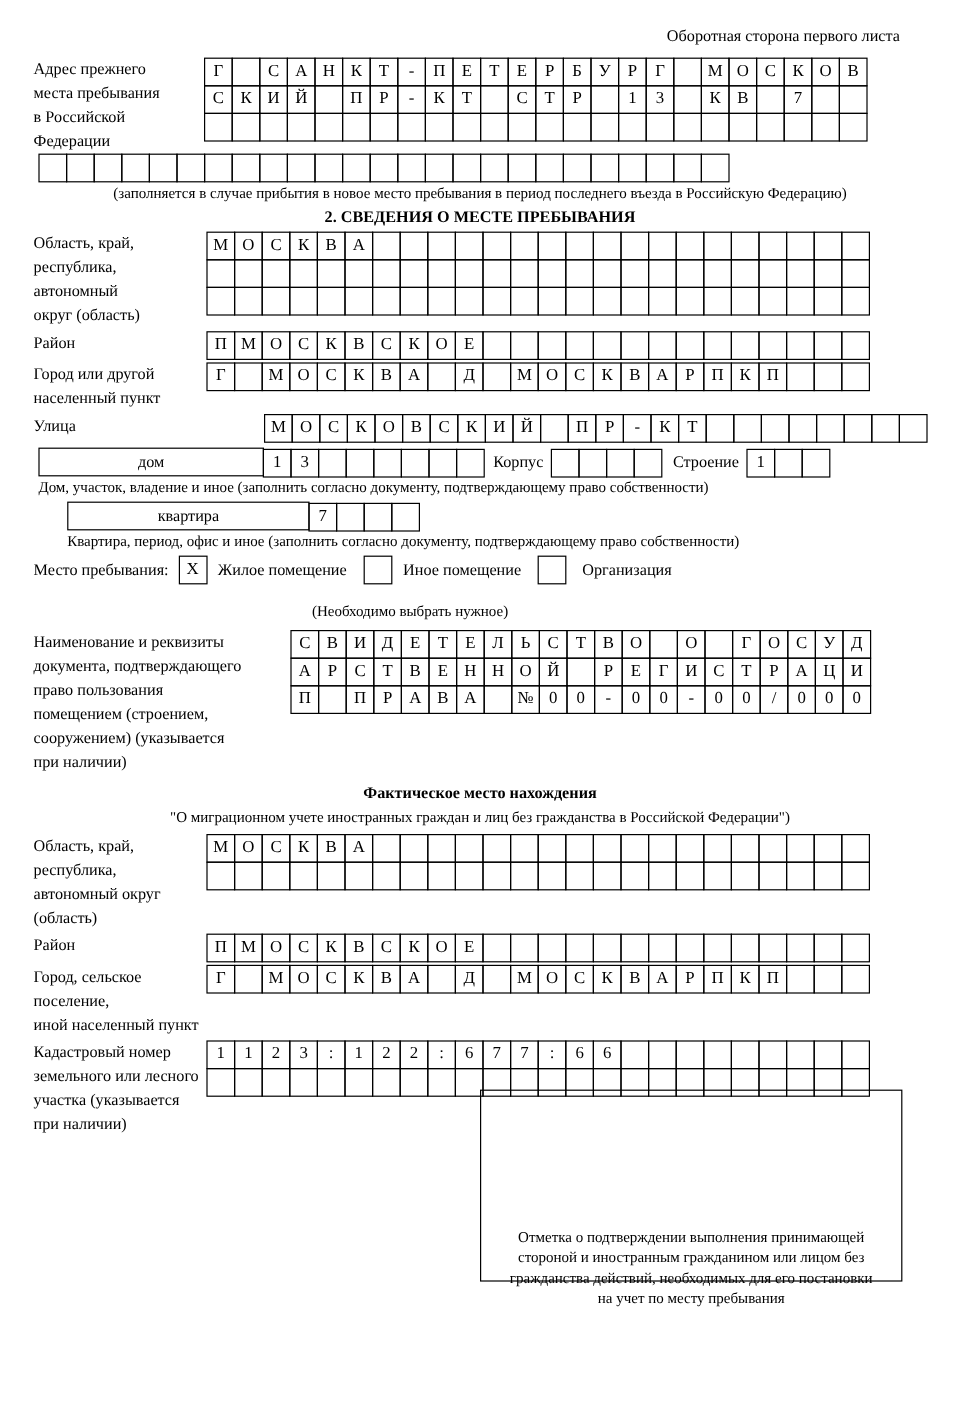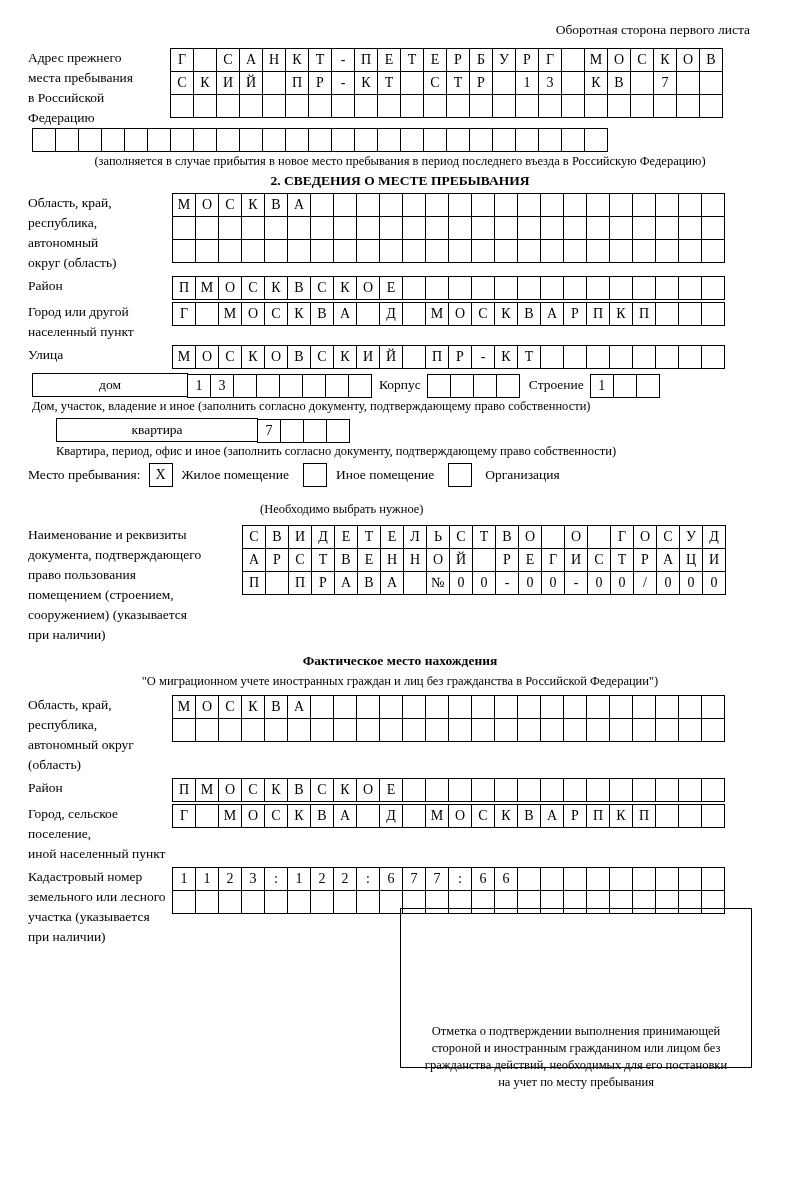--- a/index.html
+++ b/index.html
@@ -92,21 +92,21 @@
 
 <div class="page">
 
   <div class="hdr-right">Оборотная сторона первого листа</div>
 
   <div class="row" style="margin-top:-2px;">
     <div class="lbl" style="width:142px; padding-top:0px;">
       <div>Адрес прежнего</div>
       <div>места пребывания</div>
       <div>в Российской</div>
-      <div>Федерацию</div>
+      <div>Федерации</div>
     </div>
     <div style="margin-left:0px;">
       <div class="cellrow" id="pa0">
           <div class="cell">Г</div>
           <div class="cell"></div>
           <div class="cell">С</div>
           <div class="cell">А</div>
           <div class="cell">Н</div>
           <div class="cell">К</div>
           <div class="cell">Т</div>
@@ -358,21 +358,21 @@
         <div class="cell">Р</div>
         <div class="cell">П</div>
         <div class="cell">К</div>
         <div class="cell">П</div>
         <div class="cell"></div>
         <div class="cell"></div>
         <div class="cell"></div>
       </div>
   </div>
 
-  <div class="row" style="margin-top:3px;">
+  <div class="row" style="margin-top:3px;justify-content:space-between;">
     <div class="lbl" style="width:124px;">Улица</div>
     <div class="cellrow" id="s2s" style="margin-left:20px;">
         <div class="cell">М</div>
         <div class="cell">О</div>
         <div class="cell">С</div>
         <div class="cell">К</div>
         <div class="cell">О</div>
         <div class="cell">В</div>
         <div class="cell">С</div>
         <div class="cell">К</div>
@@ -389,21 +389,21 @@
         <div class="cell"></div>
         <div class="cell"></div>
         <div class="cell"></div>
         <div class="cell"></div>
         <div class="cell"></div>
         <div class="cell"></div>
       </div>
   </div>
 
   <div class="row" style="margin-top:5px; margin-left:4px; align-items:center;">
-    <div class="wideline" style="width:156px;">дом</div>
+    <div class="wideline" style="width:188px;">дом</div>
     <div class="cellrow" id="domCells" style="margin-left:-1px;">
         <div class="cell">1</div>
         <div class="cell">3</div>
         <div class="cell"></div>
         <div class="cell"></div>
         <div class="cell"></div>
         <div class="cell"></div>
         <div class="cell"></div>
         <div class="cell"></div>
       </div>

